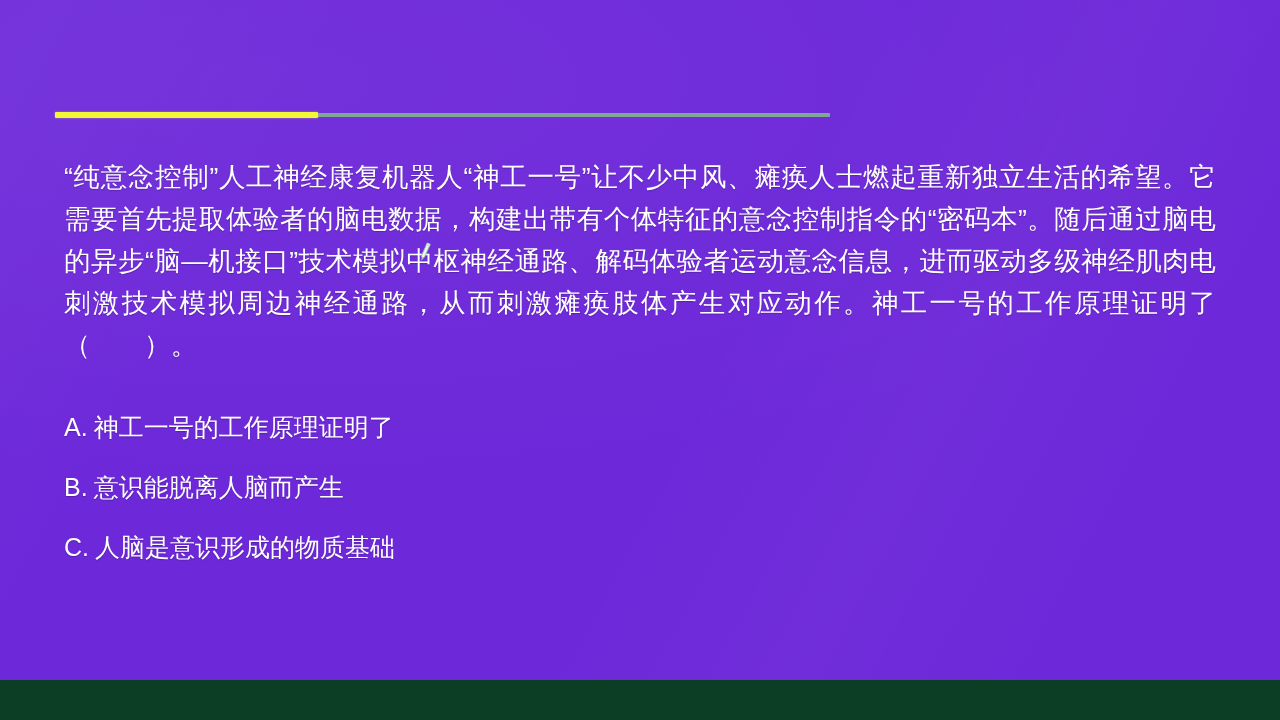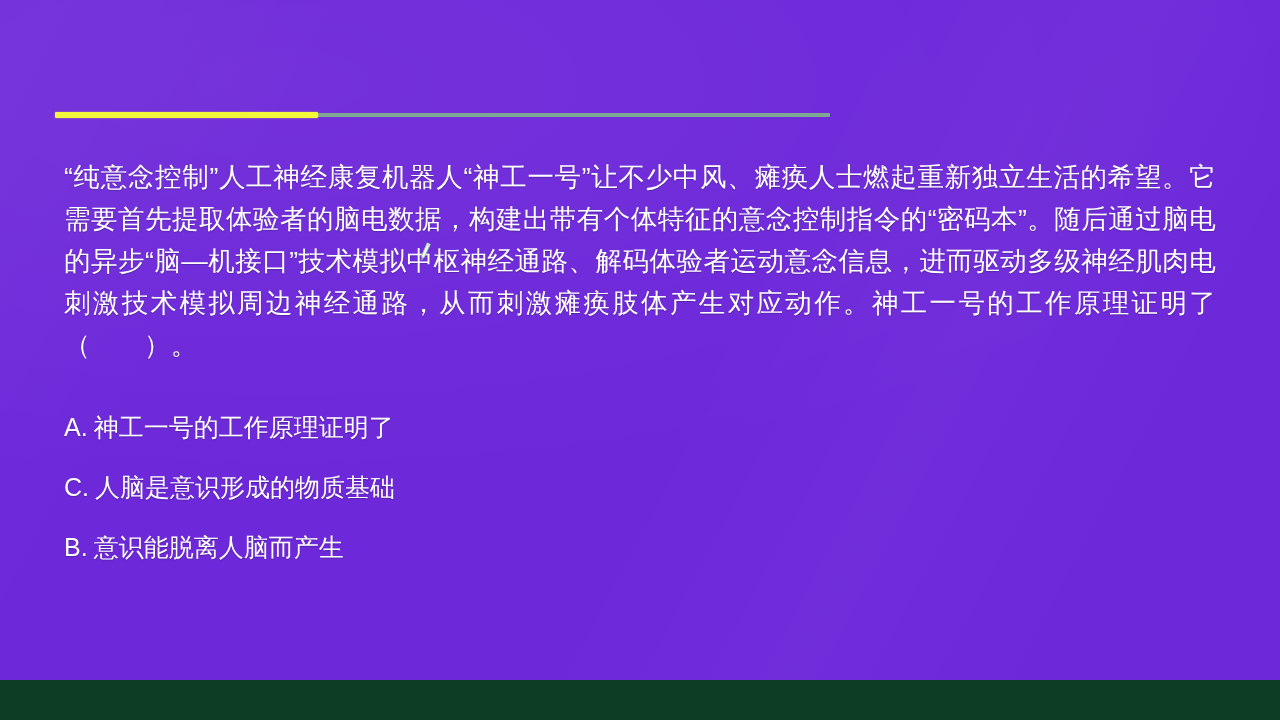--- a/index.html
+++ b/index.html
@@ -132,25 +132,25 @@
     <p>“纯意念控制”人工神经康复机器人“神工一号”让不少中风、瘫痪人士燃起重新独立生活的希望。它需要首先提取体验者的脑电数据，构建出带有个体特征的意念控制指令的“密码本”。随后通过脑电的异步“脑—机接口”技术模拟中枢神经通路、解码体验者运动意念信息，进而驱动多级神经肌肉电刺激技术模拟周边神经通路，从而刺激瘫痪肢体产生对应动作。神工一号的工作原理证明了（　　）。</p>
   </div>
 
   <div class="options">
 
     <div class="option">
       <span class="opt-label">A.</span><span>神工一号的工作原理证明了</span>
     </div>
 
     <div class="option">
-      <span class="opt-label">C.</span><span>人脑是意识形成的物质基础</span>
+      <span class="opt-label">B.</span><span>意识能脱离人脑而产生</span>
     </div>
 
     <div class="option">
-      <span class="opt-label">B.</span><span>意识能脱离人脑而产生</span>
+      <span class="opt-label">C.</span><span>人脑是意识形成的物质基础</span>
     </div>
 
 
   </div>
 
   <div class="pen-cursor">
     <svg width="22" height="24" viewBox="0 0 22 24" xmlns="http://www.w3.org/2000/svg">
       <g transform="rotate(24 11 12)">
         <path d="M10.2 2.4 L13.6 2.4 L13.6 16.0 L11.9 20.6 L10.2 16.0 Z" fill="#eaf6ee" stroke="#8fb9a4" stroke-width="0.8"></path>
         <path d="M10.2 2.4 L13.6 2.4 L13.6 5.0 L10.2 5.0 Z" fill="#cfe4d8"></path>

